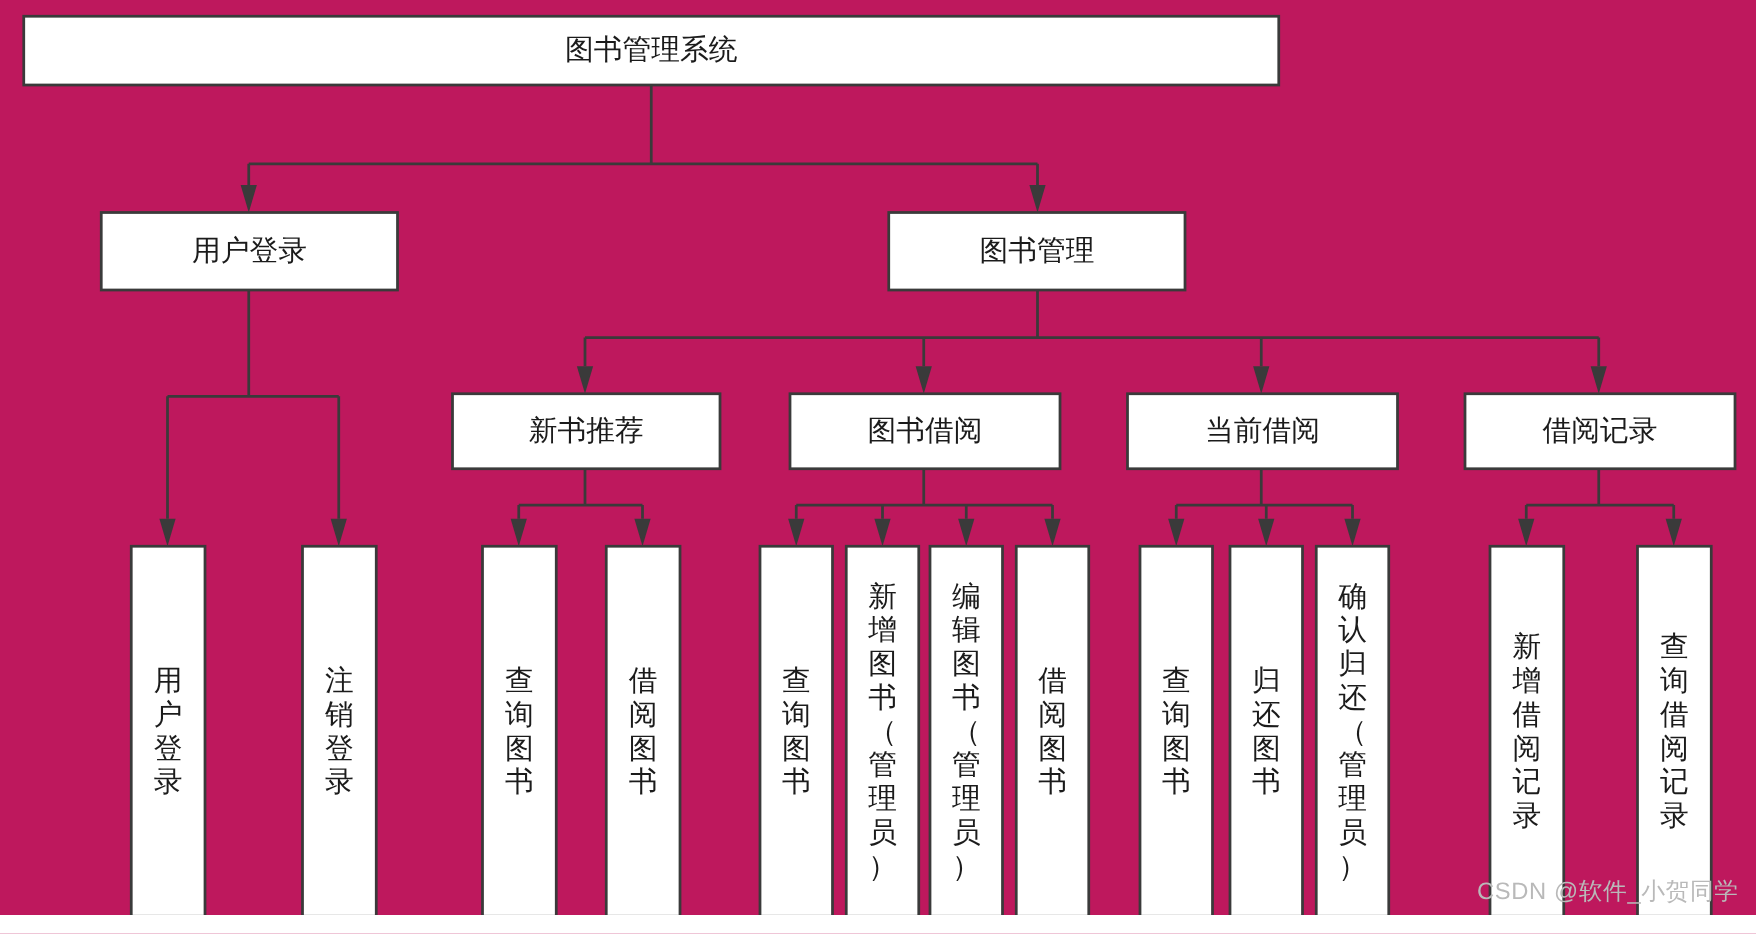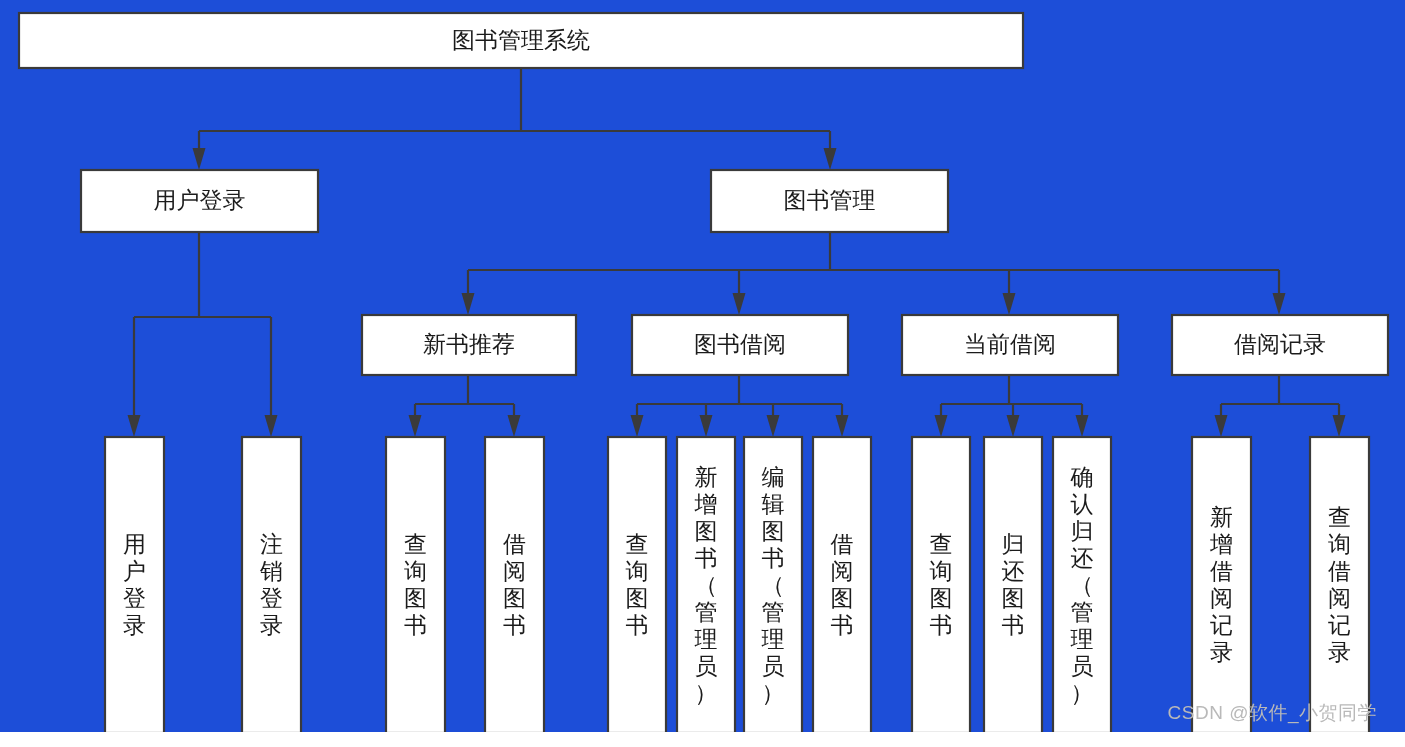--- a/index.html
+++ b/index.html
@@ -8,21 +8,21 @@
     padding: 0;
     background: #ffffff;
   }
   body {
     font-family: "Liberation Sans", "DejaVu Sans", sans-serif;
   }
   #diagram-root {
     position: relative;
     width: 1405px;
     height: 732px;
-    background: #1d4ed8;
+    background: #be185d;
     overflow: hidden;
   }
   svg#tree-svg {
     position: absolute;
     left: 0;
     top: 0;
     width: 1405px;
     height: 747px;
     display: block;
   }
@@ -49,21 +49,21 @@
     dominant-baseline: middle;
   }
   .node-label-v {
     fill: #1b1b1b;
     font-family: "Liberation Sans", "DejaVu Sans", sans-serif;
     font-size: 23px;
     text-anchor: middle;
   }
   .watermark {
     position: absolute;
-    right: 28px;
+    right: 14px;
     bottom: 6px;
     font-family: "Liberation Sans", "DejaVu Sans", sans-serif;
     font-size: 19px;
     color: #b9b9b9;
     letter-spacing: 0.5px;
     white-space: nowrap;
     user-select: none;
     text-align: center;
   }
 </style>

